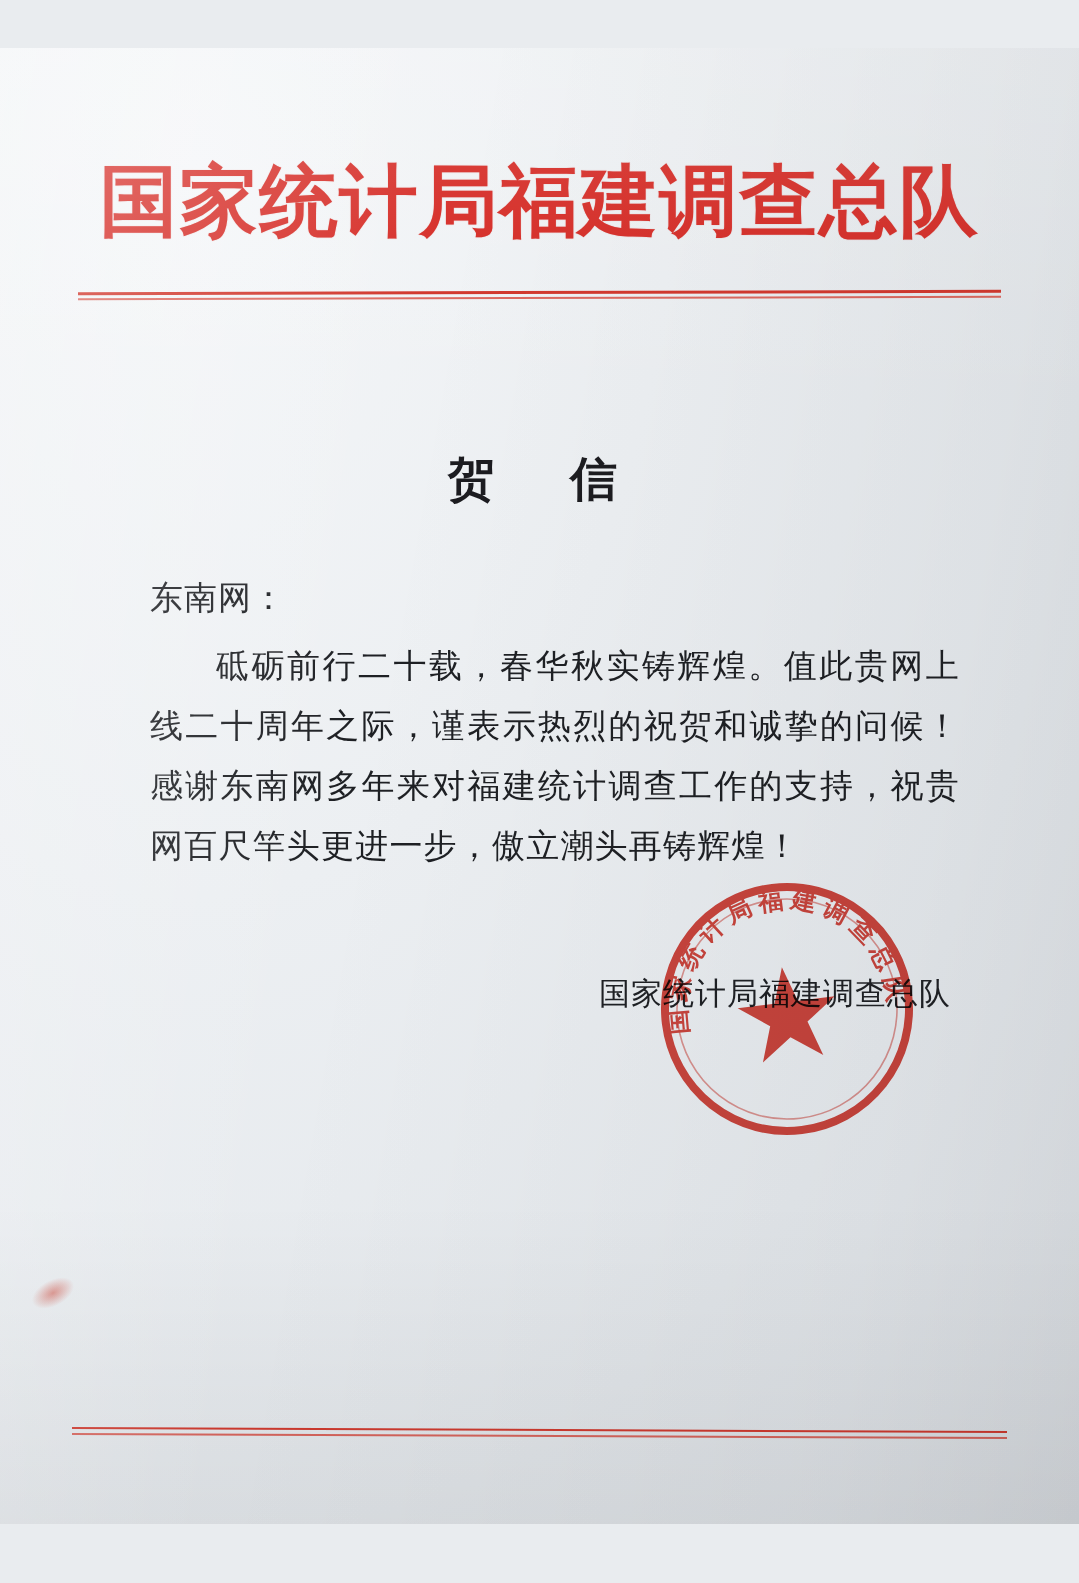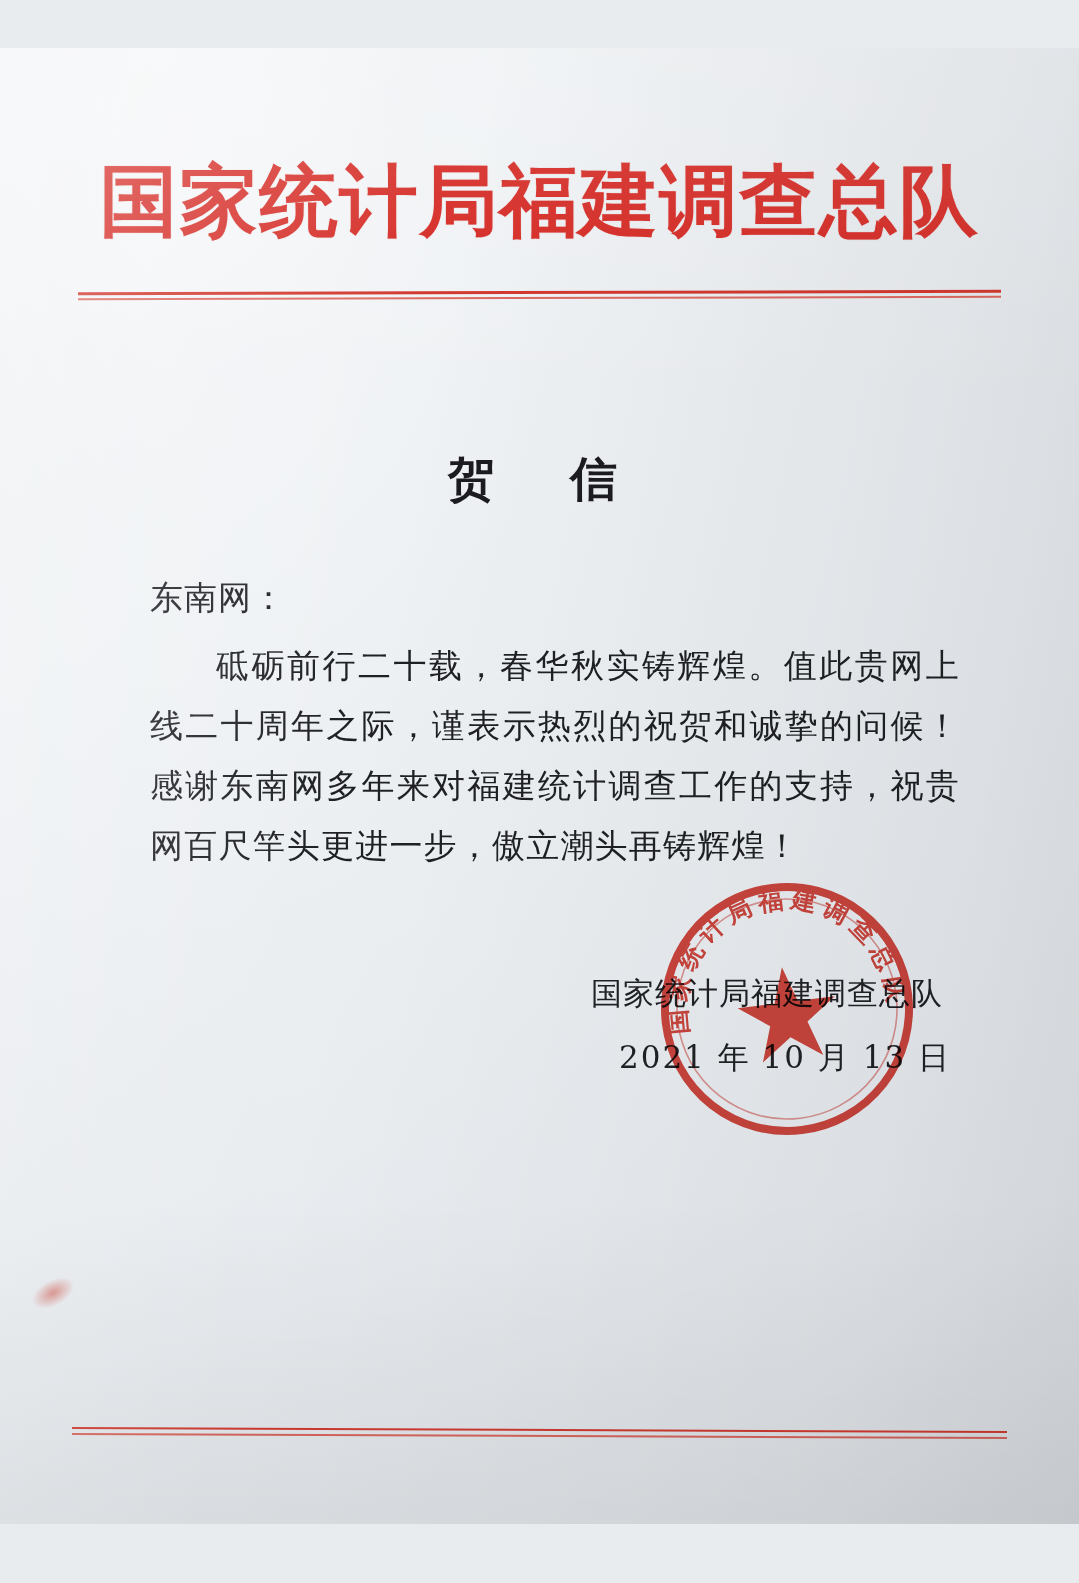--- a/index.html
+++ b/index.html
@@ -196,21 +196,20 @@
   </div>
 
   <div class="doc-title">贺　信</div>
 
   <div class="salutation">东南网：</div>
 
   <div class="body-text">砥砺前行二十载，春华秋实铸辉煌。值此贵网上线二十周年之际，谨表示热烈的祝贺和诚挚的问候！感谢东南网多年来对福建统计调查工作的支持，祝贵网百尺竿头更进一步，傲立潮头再铸辉煌！</div>
 
   <div class="sign-block">
     <div class="sign-org">国家统计局福建调查总队</div>
-    <div class="sign-date">2021 年 10 月 13 日</div>
   </div>
 
   <div class="seal">
     <svg width="268" height="268" viewBox="0 0 268 268" xmlns="http://www.w3.org/2000/svg">
       <defs>
         <path id="sealArc" d="M 134,134 m -101,0 a 101,101 0 1,1 202,0 a 101,101 0 1,1 -202,0"></path>
       </defs>
       <circle cx="134" cy="134" r="122" fill="none" stroke="#d42b20" stroke-width="8"></circle>
       <circle cx="134" cy="134" r="110" fill="none" stroke="#d42b20" stroke-width="1.6" opacity="0.55"></circle>
 

